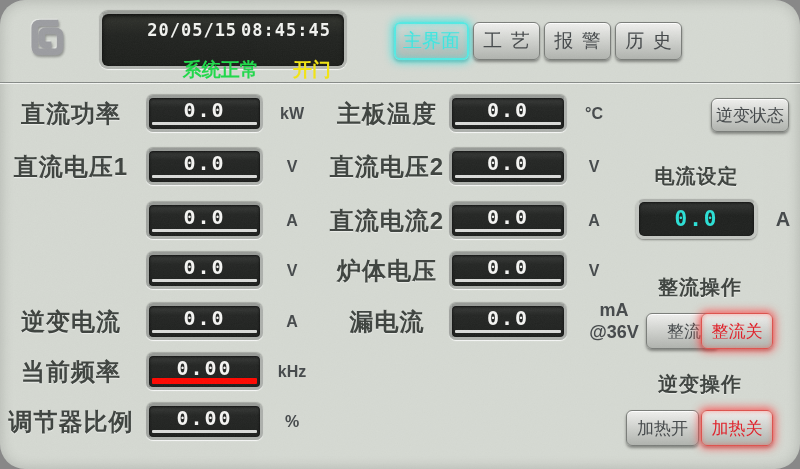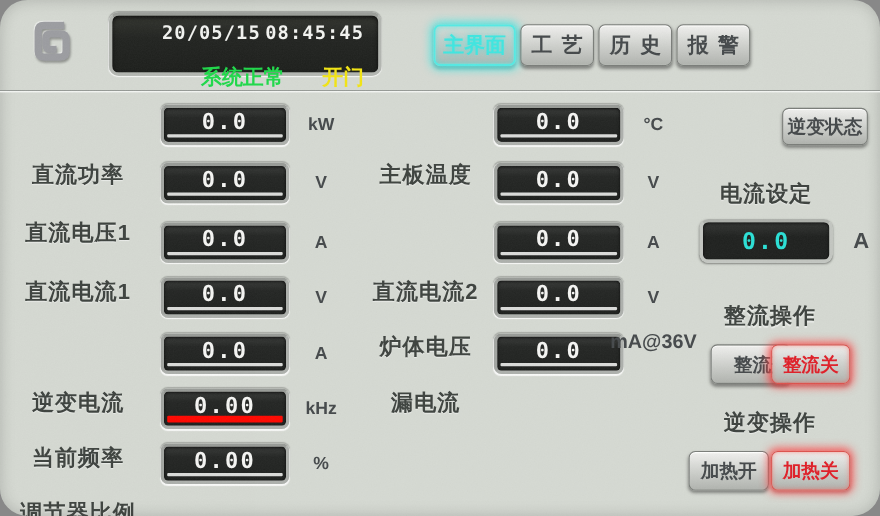--- a/index.html
+++ b/index.html
@@ -25,59 +25,59 @@
   .lcd-line1{color:#f2f3f0;font:700 17px "DejaVu Sans Mono",monospace;letter-spacing:1px;white-space:nowrap;}
   .lcd-line1 .t{margin-left:4px;}
   .lcd-line2{margin-top:17px;font:700 19px "Liberation Sans",sans-serif;white-space:nowrap;}
   .lcd-line2 .door{margin-left:29px;}
 
   .nav{position:absolute;left:394px;top:22px;display:flex;gap:4px;}
   .btn{
     display:flex;align-items:center;justify-content:center;box-sizing:border-box;
     background:linear-gradient(180deg,#f0f0ee,#cfd1cd 50%,#b0b3ae);
     border:1px solid #7a7d79;border-radius:6px;
-    color:#45494b;font-weight:700;cursor:pointer;
+    color:#45494b;font-weight:400;cursor:pointer;
     box-shadow:0 2px 3px rgba(0,0,0,.4),inset 0 1px 0 rgba(255,255,255,.9);
   }
   .nav .btn{height:38px;font-size:19px;}
   .nav .btn.spaced{letter-spacing:.45em;text-indent:.45em;}
   .nav .btn.active{
     border:2px solid #55e9e3;
     background:linear-gradient(180deg,#d9dcd7,#b4b8b3);
     box-shadow:0 0 9px 2px rgba(70,230,225,.95),inset 0 0 7px rgba(70,230,225,.7),0 2px 3px rgba(0,0,0,.3);
     text-shadow:0 0 7px rgba(64,230,224,.95);
   }
   .divider{position:absolute;left:0;top:82px;width:100%;height:2px;
     background:linear-gradient(180deg,#878b88 0 50%,#f3f5f2 50% 100%);}
 
   
   .grow{position:absolute;height:37px;left:0;width:100%;}
   .glabel{position:absolute;top:0;text-align:center;line-height:37px;
-    font-weight:700;font-size:20px;letter-spacing:1px;color:#3e433f;
-    text-shadow:0 1px 1px rgba(255,255,255,.55);margin-top:46px;}
+    font-weight:700;font-size:24px;letter-spacing:1px;color:#3e433f;
+    text-shadow:0 1px 1px rgba(255,255,255,.55);}
   .glabel.colL{left:4px;width:134px;}
   .glabel.colM{left:322px;width:130px;}
   .gbox{
     position:absolute;top:0;height:37px;box-sizing:border-box;
     background:linear-gradient(180deg,#3a3c3a,#242624 30%,#1f211f);
     border:3px solid #adb0ac;border-top-color:#989b97;border-left-color:#a2a5a1;
     border-radius:7px;
     box-shadow:0 1px 1px rgba(255,255,255,.85),0 -1px 1px rgba(0,0,0,.22),inset 0 1px 3px rgba(0,0,0,.85);
   }
   .gbox.colL{left:146px;width:117px;}
   .gbox.colM{left:449px;width:118px;}
   .gval{position:absolute;inset:0;display:flex;align-items:center;justify-content:center;
     padding-bottom:7px;color:#f5f5f3;font:700 20px "DejaVu Sans Mono",monospace;letter-spacing:2px;}
   .underline{position:absolute;left:3px;right:3px;bottom:4px;height:3px;background:#dadbd9;border-radius:1px;}
   .underline.thick{height:6px;bottom:3px;}
   .gunit{position:absolute;top:0;text-align:center;line-height:37px;
     font-weight:700;font-size:16px;color:#45494b;}
   .gunit.colL{left:268px;width:48px;}
   .gunit.colM{left:569px;width:50px;}
-  .gunit.two-line{line-height:1.2;top:-3px;height:43px;display:flex;justify-content:center;font-size:18px;}
+  .gunit.two-line{line-height:1.2;top:-3px;height:43px;display:flex;flex-direction:column;justify-content:center;font-size:18px;margin-left:20px;}
 
   
   .rp-btn{position:absolute;font-size:17px;}
   .rtitle{position:absolute;text-align:center;font-weight:700;font-size:20px;letter-spacing:1px;
     color:#3e433f;text-shadow:0 1px 1px rgba(255,255,255,.55);}
   .setbox{
     position:absolute;left:636px;top:199px;width:121px;height:40px;box-sizing:border-box;
     background:linear-gradient(180deg,#343634,#1f211f 40%);
     border:3px solid #c3c6c1;border-top-color:#aeb1ac;border-radius:8px;
     box-shadow:0 1px 2px rgba(0,0,0,.4),inset 0 1px 3px rgba(0,0,0,.8);
@@ -108,22 +108,22 @@
       </div>
       <div class="lcd-line2">
         <span style="color: rgb(31, 217, 74);">系统正常</span>
         <span class="door" style="color: rgb(242, 228, 19);">开门</span>
       </div>
     </div>
 
     <div class="nav">
       <div class="btn active" style="width: 75px; color: rgb(63, 230, 224);">主界面</div>
       <div class="btn spaced" style="width:67px;">工艺</div>
+      <div class="btn spaced" style="width:67px;">报警</div>
       <div class="btn spaced" style="width:67px;">历史</div>
-      <div class="btn spaced" style="width:67px;">报警</div>
     </div>
 
     <div class="divider"></div>
 
     <div class="grow" style="top:95px;">
       <div class="glabel colL">直流功率</div>
       <div class="gbox colL">
         <div class="gval">0.0</div>
         <div class="underline"></div>
       </div>
@@ -133,21 +133,20 @@
     <div class="grow" style="top:148px;">
       <div class="glabel colL">直流电压1</div>
       <div class="gbox colL">
         <div class="gval">0.0</div>
         <div class="underline"></div>
       </div>
       <div class="gunit colL">V</div>
     </div>
 
     <div class="grow" style="top:202px;">
-      <div class="glabel colL">直流电流1</div>
       <div class="gbox colL">
         <div class="gval">0.0</div>
         <div class="underline"></div>
       </div>
       <div class="gunit colL">A</div>
     </div>
 
     <div class="grow" style="top:252px;">
       <div class="gbox colL">
         <div class="gval">0.0</div>
@@ -186,20 +185,21 @@
     <div class="grow" style="top:95px;">
       <div class="glabel colM">主板温度</div>
       <div class="gbox colM">
         <div class="gval">0.0</div>
         <div class="underline"></div>
       </div>
       <div class="gunit colM">°C</div>
     </div>
 
     <div class="grow" style="top:148px;">
+      <div class="glabel colM">直流电压2</div>
       <div class="gbox colM">
         <div class="gval">0.0</div>
         <div class="underline"></div>
       </div>
       <div class="gunit colM">V</div>
     </div>
 
     <div class="grow" style="top:202px;">
       <div class="glabel colM">直流电流2</div>
       <div class="gbox colM">

